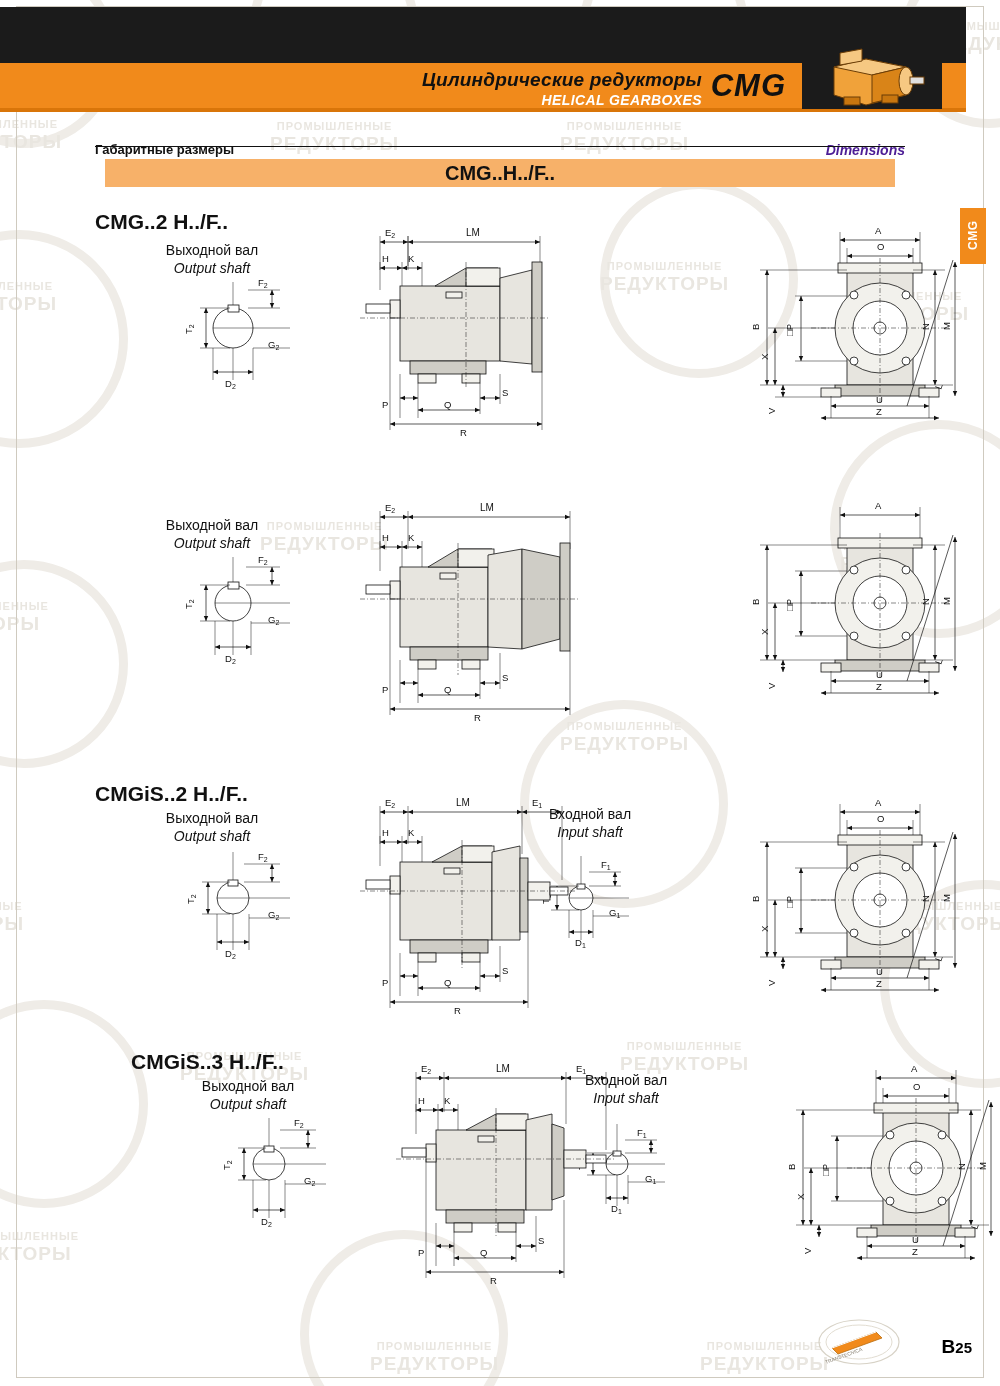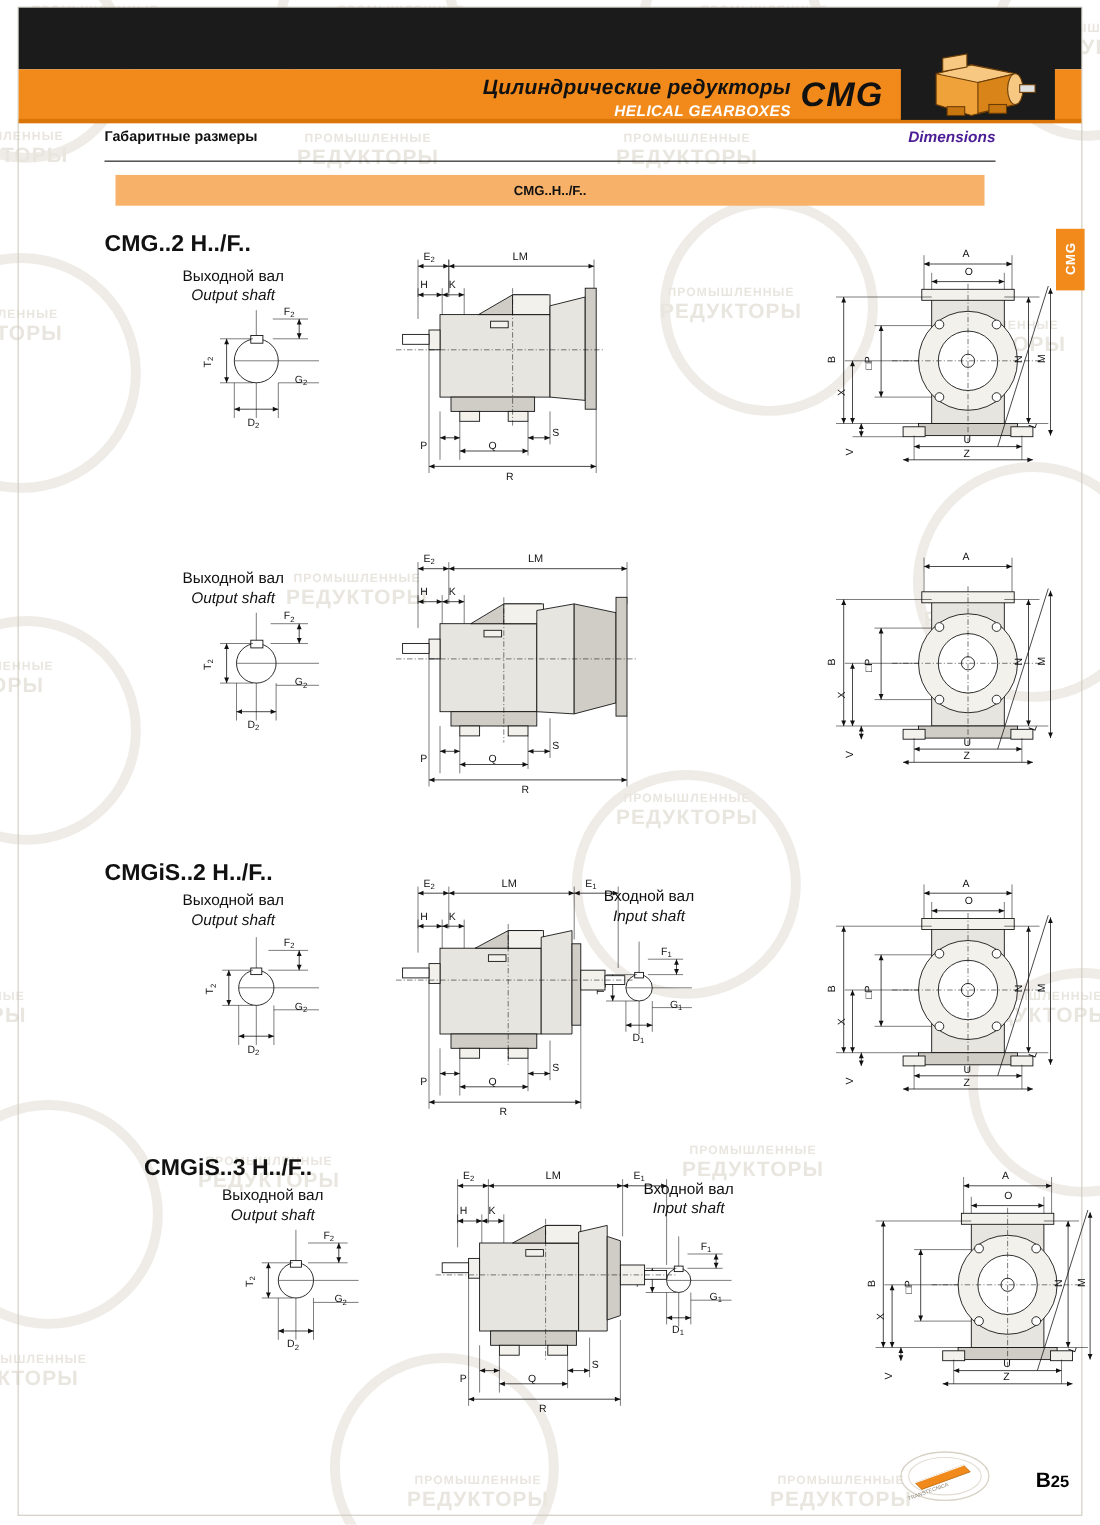--- a/index.html
+++ b/index.html
@@ -10,39 +10,39 @@
   .wm{position:absolute;color:#e9e6e0;font-weight:bold;text-align:center;line-height:1.15;
       font-family:"Liberation Sans",sans-serif;white-space:nowrap;}
   .wm .l1{font-size:11px;letter-spacing:1px;}
   .wm .l2{font-size:19px;letter-spacing:1px;}
   .wm-ring{position:absolute;border:9px solid #efece7;border-radius:50%;}
 
   
   .page-border{position:absolute;left:16px;top:6px;right:16px;bottom:8px;border:1px solid #cfcabf;z-index:1;}
 
   
-  .header{position:absolute;left:17px;top:7px;width:966px;height:97px;z-index:3;}
+  .header{position:absolute;left:0;top:7px;width:966px;height:97px;z-index:3;}
   .hdr-black{position:absolute;left:0;top:0;width:966px;height:56px;background:#1b1b1b;}
   .hdr-orange{position:absolute;left:0;top:56px;width:966px;height:49px;background:#f18a1b;}
   .hdr-orange-dark{position:absolute;left:0;top:101px;width:966px;height:4px;background:#d97509;}
   .hdr-title{position:absolute;right:264px;top:62px;text-align:right;color:#111;}
   .hdr-title .ru{font-size:19px;font-weight:bold;font-style:italic;letter-spacing:.2px;}
   .hdr-title .en{font-size:14px;font-weight:bold;font-style:italic;color:#fff;letter-spacing:.4px;margin-top:1px;}
   .hdr-cmg{position:absolute;right:180px;top:61px;font-size:31px;font-weight:bold;font-style:italic;color:#111;letter-spacing:1px;}
   .hdr-img{position:absolute;right:24px;top:46px;width:140px;height:56px;background:#1b1b1b;}
   .hdr-img svg{display:block;}
 
   
-  .sec-row{position:absolute;left:95px;top:116px;width:810px;z-index:3;text-decoration:underline;}
+  .sec-row{position:absolute;left:95px;top:142px;width:810px;z-index:3;text-decoration:underline;}
   .sec-ru{font-size:13px;font-weight:bold;color:#111;float:left;}
   .sec-en{font-size:14px;font-weight:bold;font-style:italic;color:#4c1d95;float:right;}
   .sec-rule{position:absolute;left:95px;top:146px;width:810px;height:1px;background:#111;z-index:3;}
 
   .title-bar{position:absolute;left:105px;top:159px;width:790px;height:28px;background:#f7b169;z-index:3;}
-  .title-bar span{display:block;text-align:center;line-height:28px;font-size:12px;font-weight:bold;color:#111;}
+  .title-bar span{display:block;text-align:center;line-height:28px;font-size:20px;font-weight:bold;color:#111;}
 
   
   .side-tab{position:absolute;right:14px;top:208px;width:26px;height:56px;background:#f18a1b;z-index:3;}
   .side-tab span{display:block;transform:rotate(-90deg);transform-origin:center;margin-top:22px;
      font-size:12px;font-weight:bold;color:#fff;letter-spacing:.5px;}
 
   
   .block{position:absolute;z-index:3;}
   .blk-title{font-size:21px;font-weight:bold;color:#111;}
   .shaft-cap{font-size:14px;color:#111;text-align:center;line-height:1.25;}

